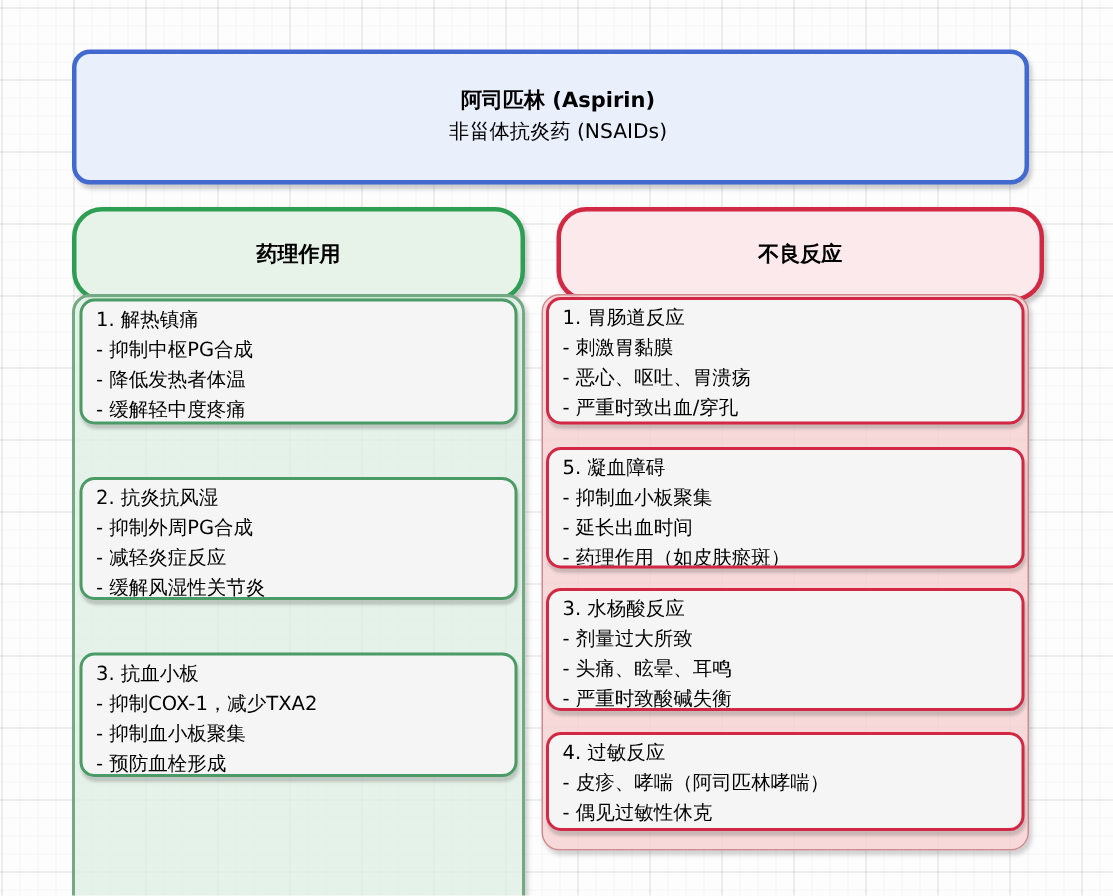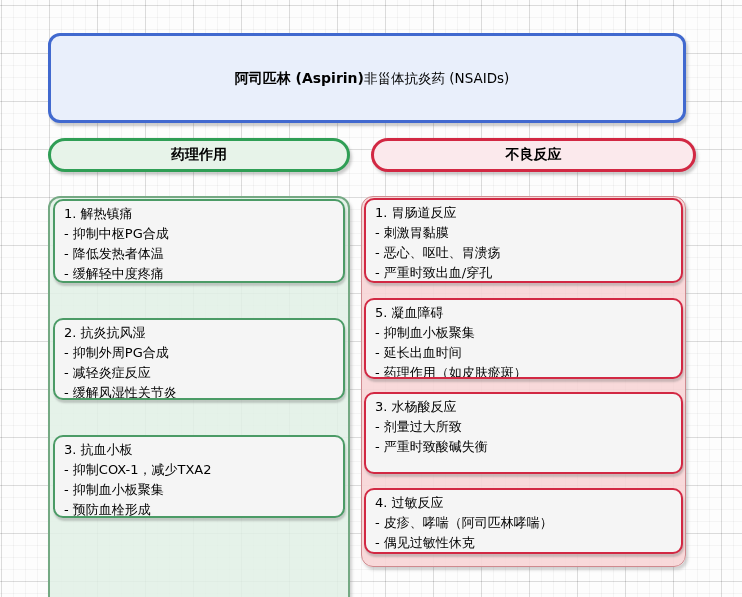--- a/index.html
+++ b/index.html
@@ -15,29 +15,29 @@
       linear-gradient(to bottom, rgba(0,0,0,0.035) 1px, transparent 1px);
     background-size:48px 48px,48px 48px,12px 12px,12px 12px;
     background-position:1px 5px;
   }
   .abs{position:absolute;box-sizing:border-box;}
 
   
   .title-node{
     left:48px;top:33px;width:638px;height:90px;
     background:#e9effb;border:3px solid #4169cf;border-radius:12px;
-    display:flex;flex-direction:row;align-items:center;justify-content:center;
+    display:flex;flex-direction:column;align-items:center;justify-content:center;
     box-shadow:2px 3px 3px rgba(110,110,110,0.35);
     line-height:21px;font-size:13.5px;padding-left:10px;
   }
   .title-node .t1{font-weight:bold;font-size:14px;}
 
   
   .col-header{
-    height:34px;border-radius:20px;
+    height:63px;border-radius:20px;
     display:flex;align-items:center;justify-content:center;
     font-weight:bold;font-size:14px;
     box-shadow:2px 3px 3px rgba(110,110,110,0.35);
   }
   .col-header.green{left:48px;top:138px;width:302px;background:#e7f3e9;border:3px solid #2f9e55;}
   .col-header.red{left:361px;top:138px;width:325px;background:#fbe9ec;border:3px solid #d22843;margin-left:10px;}
 
   
   .group{
     border-radius:12px;
@@ -109,20 +109,21 @@
       </div>
     <div class="node rb2">
         <div class="line">5. 凝血障碍</div>
         <div class="line">- 抑制血小板聚集</div>
         <div class="line">- 延长出血时间</div>
         <div class="line">- 药理作用（如皮肤瘀斑）</div>
       </div>
     <div class="node rb3">
         <div class="line">3. 水杨酸反应</div>
         <div class="line">- 剂量过大所致</div>
+        <div class="line">- 头痛、眩晕、耳鸣</div>
         <div class="line">- 严重时致酸碱失衡</div>
       </div>
     <div class="node rb4">
         <div class="line">4. 过敏反应</div>
         <div class="line">- 皮疹、哮喘（阿司匹林哮喘）</div>
         <div class="line">- 偶见过敏性休克</div>
       </div>
   </div>
 
 </div>

